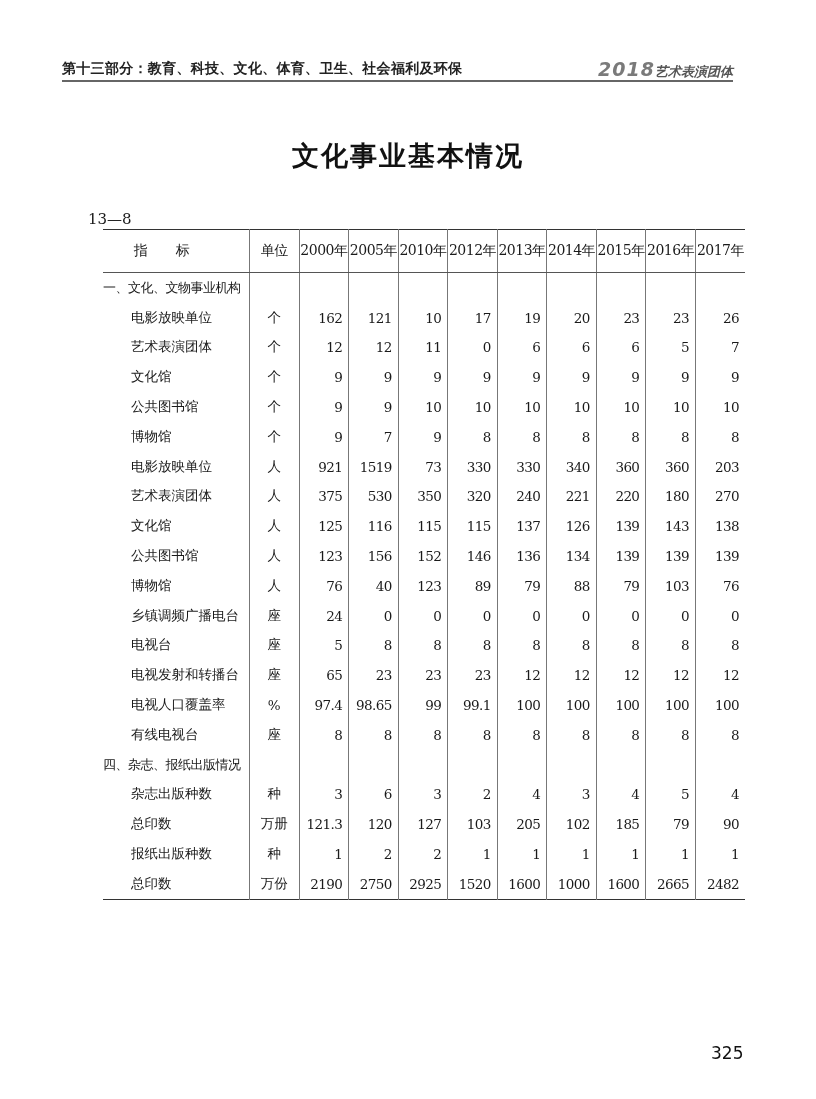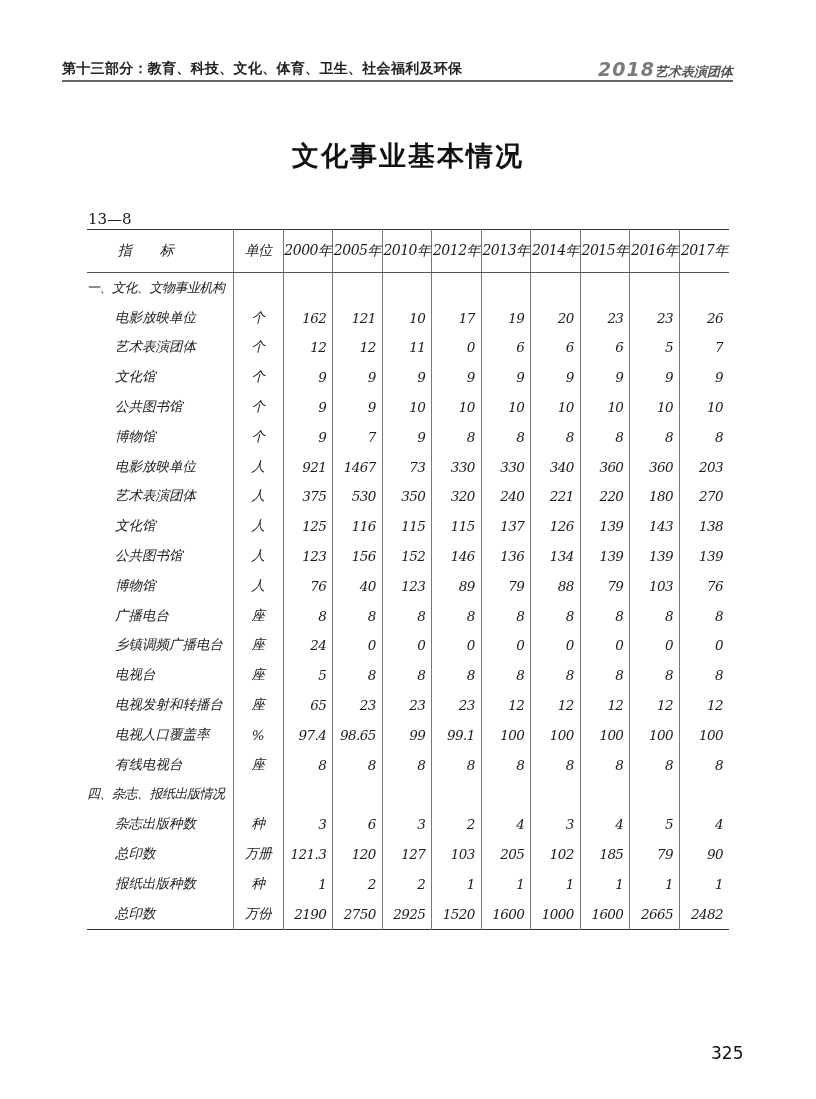--- a/index.html
+++ b/index.html
@@ -10,22 +10,22 @@
                  font-size: 14px; font-weight: bold; color: #222; letter-spacing: 0.3px; }
   .header-right { position: absolute; right: 0; top: 0; white-space: nowrap; }
   .yb-year { font-family: "DejaVu Sans", sans-serif; font-size: 19px; font-weight: bold; font-style: italic;
              color: #7a7a7a; letter-spacing: 1px; }
   .yb-name { font-family: "DejaVu Sans", sans-serif; font-size: 13px; font-weight: bold; font-style: italic;
              color: #555; }
   .header-rule { position: absolute; left: 62px; top: 80px; width: 671px; height: 2px; background: #666; }
   .title { position: absolute; left: 0; top: 138px; width: 816px; text-align: center;
            font-family: "DejaVu Sans", sans-serif; font-size: 27px; font-weight: bold; letter-spacing: 2px; color: #111; }
   .table-no { position: absolute; left: 88px; top: 210px; font-size: 15px; }
-  table { position: absolute; left: 87px; top: 229px; width: 642px; border-collapse: collapse;
-          border-top: 1.5px solid #333; border-bottom: 1.5px solid #333; font-size: 13.5px; font-style: italic; }
+  table { position: absolute; left: 103px; top: 229px; width: 642px; border-collapse: collapse;
+          border-top: 1.5px solid #333; border-bottom: 1.5px solid #333; font-size: 13.5px; }
   th { height: 42px; font-weight: normal; border-bottom: 1px solid #555; border-left: 1px solid #777;
        padding: 0; white-space: nowrap; letter-spacing: -0.5px; font-size: 14px; }
   th:first-child { border-left: none; letter-spacing: 28px; text-align: center; }
   td { height: 29.8px; padding: 0 6px 0 0; border-left: 1px solid #777; text-align: right; white-space: nowrap; letter-spacing: -0.6px; }
   td.ind { border-left: none; text-align: left; padding-left: 28px; letter-spacing: 0; }
   td.sec { border-left: none; text-align: left; padding-left: 0; font-size: 13px; letter-spacing: -0.5px; }
   td.unit { text-align: center; padding: 0; letter-spacing: 0; }
   col.c0 { width: 146px; } col.c1 { width: 50px; } col.cy { width: 49.5px; }
   .page-no { position: absolute; left: 711px; top: 1043px; font-family: "DejaVu Sans", sans-serif; font-size: 17px; color: #111; }
 </style>
@@ -148,21 +148,21 @@
         <td>8</td>
         <td>8</td>
         <td>8</td>
         <td>8</td>
         <td>8</td>
       </tr>
       <tr>
         <td class="ind">电影放映单位</td>
         <td class="unit">人</td>
         <td>921</td>
-        <td>1467</td>
+        <td>1519</td>
         <td>73</td>
         <td>330</td>
         <td>330</td>
         <td>340</td>
         <td>360</td>
         <td>360</td>
         <td>203</td>
       </tr>
       <tr>
         <td class="ind">艺术表演团体</td>
@@ -208,33 +208,20 @@
         <td class="unit">人</td>
         <td>76</td>
         <td>40</td>
         <td>123</td>
         <td>89</td>
         <td>79</td>
         <td>88</td>
         <td>79</td>
         <td>103</td>
         <td>76</td>
-      </tr>
-      <tr>
-        <td class="ind">广播电台</td>
-        <td class="unit">座</td>
-        <td>8</td>
-        <td>8</td>
-        <td>8</td>
-        <td>8</td>
-        <td>8</td>
-        <td>8</td>
-        <td>8</td>
-        <td>8</td>
-        <td>8</td>
       </tr>
       <tr>
         <td class="ind">乡镇调频广播电台</td>
         <td class="unit">座</td>
         <td>24</td>
         <td>0</td>
         <td>0</td>
         <td>0</td>
         <td>0</td>
         <td>0</td>

